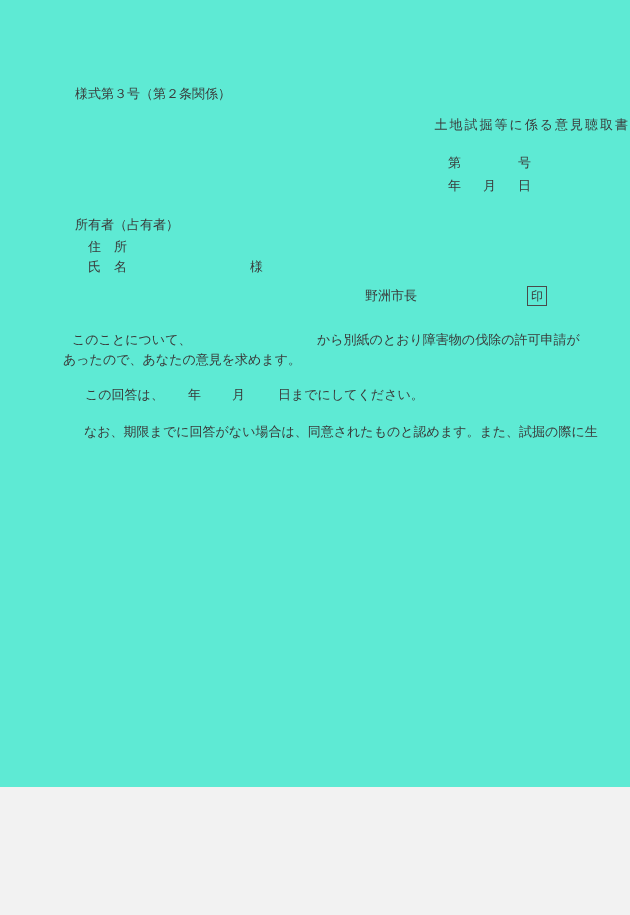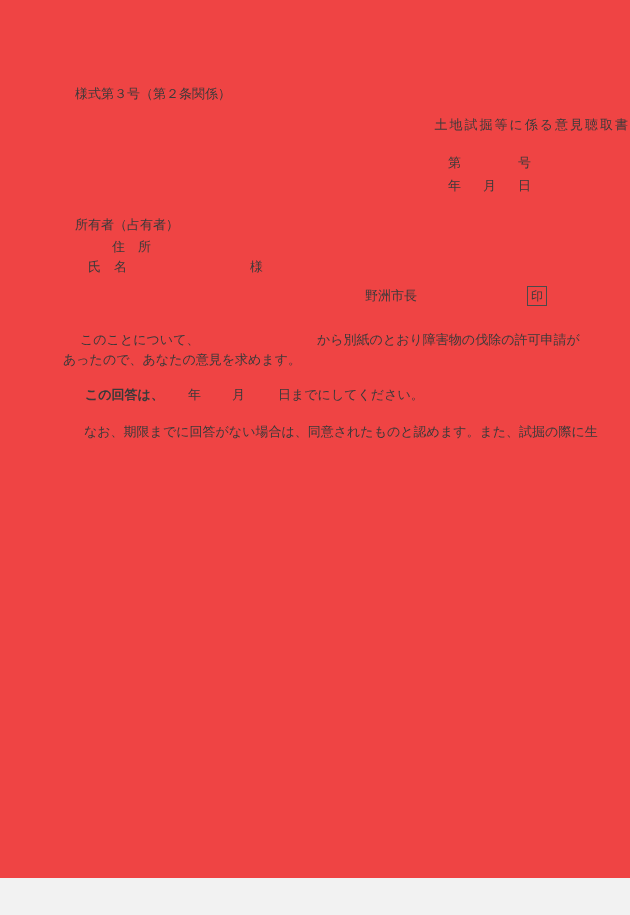--- a/index.html
+++ b/index.html
@@ -3,60 +3,60 @@
 <meta charset="utf-8">
 <style>
   html, body {
     margin: 0;
     padding: 0;
     background: #f2f2f2;
   }
   .page {
     position: relative;
     width: 630px;
-    height: 878px;
+    height: 787px;
     margin: 0 auto;
-    background: #ef4444;
+    background: #5eead4;
     color: #3a3a3a;
     font-family: "DejaVu Serif", "Liberation Serif", serif;
     font-size: 13px;
     line-height: 1;
     overflow: hidden;
   }
   .abs { position: absolute; white-space: pre; }
 
   .form-number   { left: 75px;  top: 87px; }
   .doc-title     { left: 0; right: 0; top: 118px; text-align: right; letter-spacing: 2px; }
 
   .num-dai       { left: 448px; top: 156px; }
   .num-gou       { left: 518px; top: 156px; }
   .date-year     { left: 448px; top: 179px; }
   .date-month    { left: 483px; top: 179px; }
   .date-day      { left: 518px; top: 179px; }
 
   .owner-heading { left: 75px;  top: 218px; }
-  .address-label { left: 88px;  top: 240px; margin-left: 24px; }
+  .address-label { left: 88px;  top: 240px; }
   .name-label    { left: 88px;  top: 260px; }
   .honorific     { left: 250px; top: 260px; }
 
   .mayor         { left: 365px; top: 289px; }
   .seal-box {
     left: 527px; top: 286px;
     width: 18px; height: 18px;
     border: 1px solid #4a4a4a;
     display: flex; align-items: center; justify-content: center;
     font-size: 12px;
     white-space: normal;
   }
 
-  .p1-head  { left: 80px;  top: 333px; font-family: Liberation Serif, serif; }
+  .p1-head  { left: 72px;  top: 333px; font-family: Liberation Serif, serif; }
   .p1-tail  { left: 317px; top: 333px; }
   .p1-line2 { left: 63px;  top: 353px; }
 
-  .p2-head  { left: 85px;  top: 388px; font-weight: bold; }
+  .p2-head  { left: 85px;  top: 388px; }
   .p2-year  { left: 188px; top: 388px; }
   .p2-month { left: 232px; top: 388px; }
   .p2-tail  { left: 278px; top: 388px; }
 
   .p3-line1 { left: 84px;  top: 425px; }
   .p3-line2 { left: 63px;  top: 449px; }
 </style>
 </head>
 <body>
 

